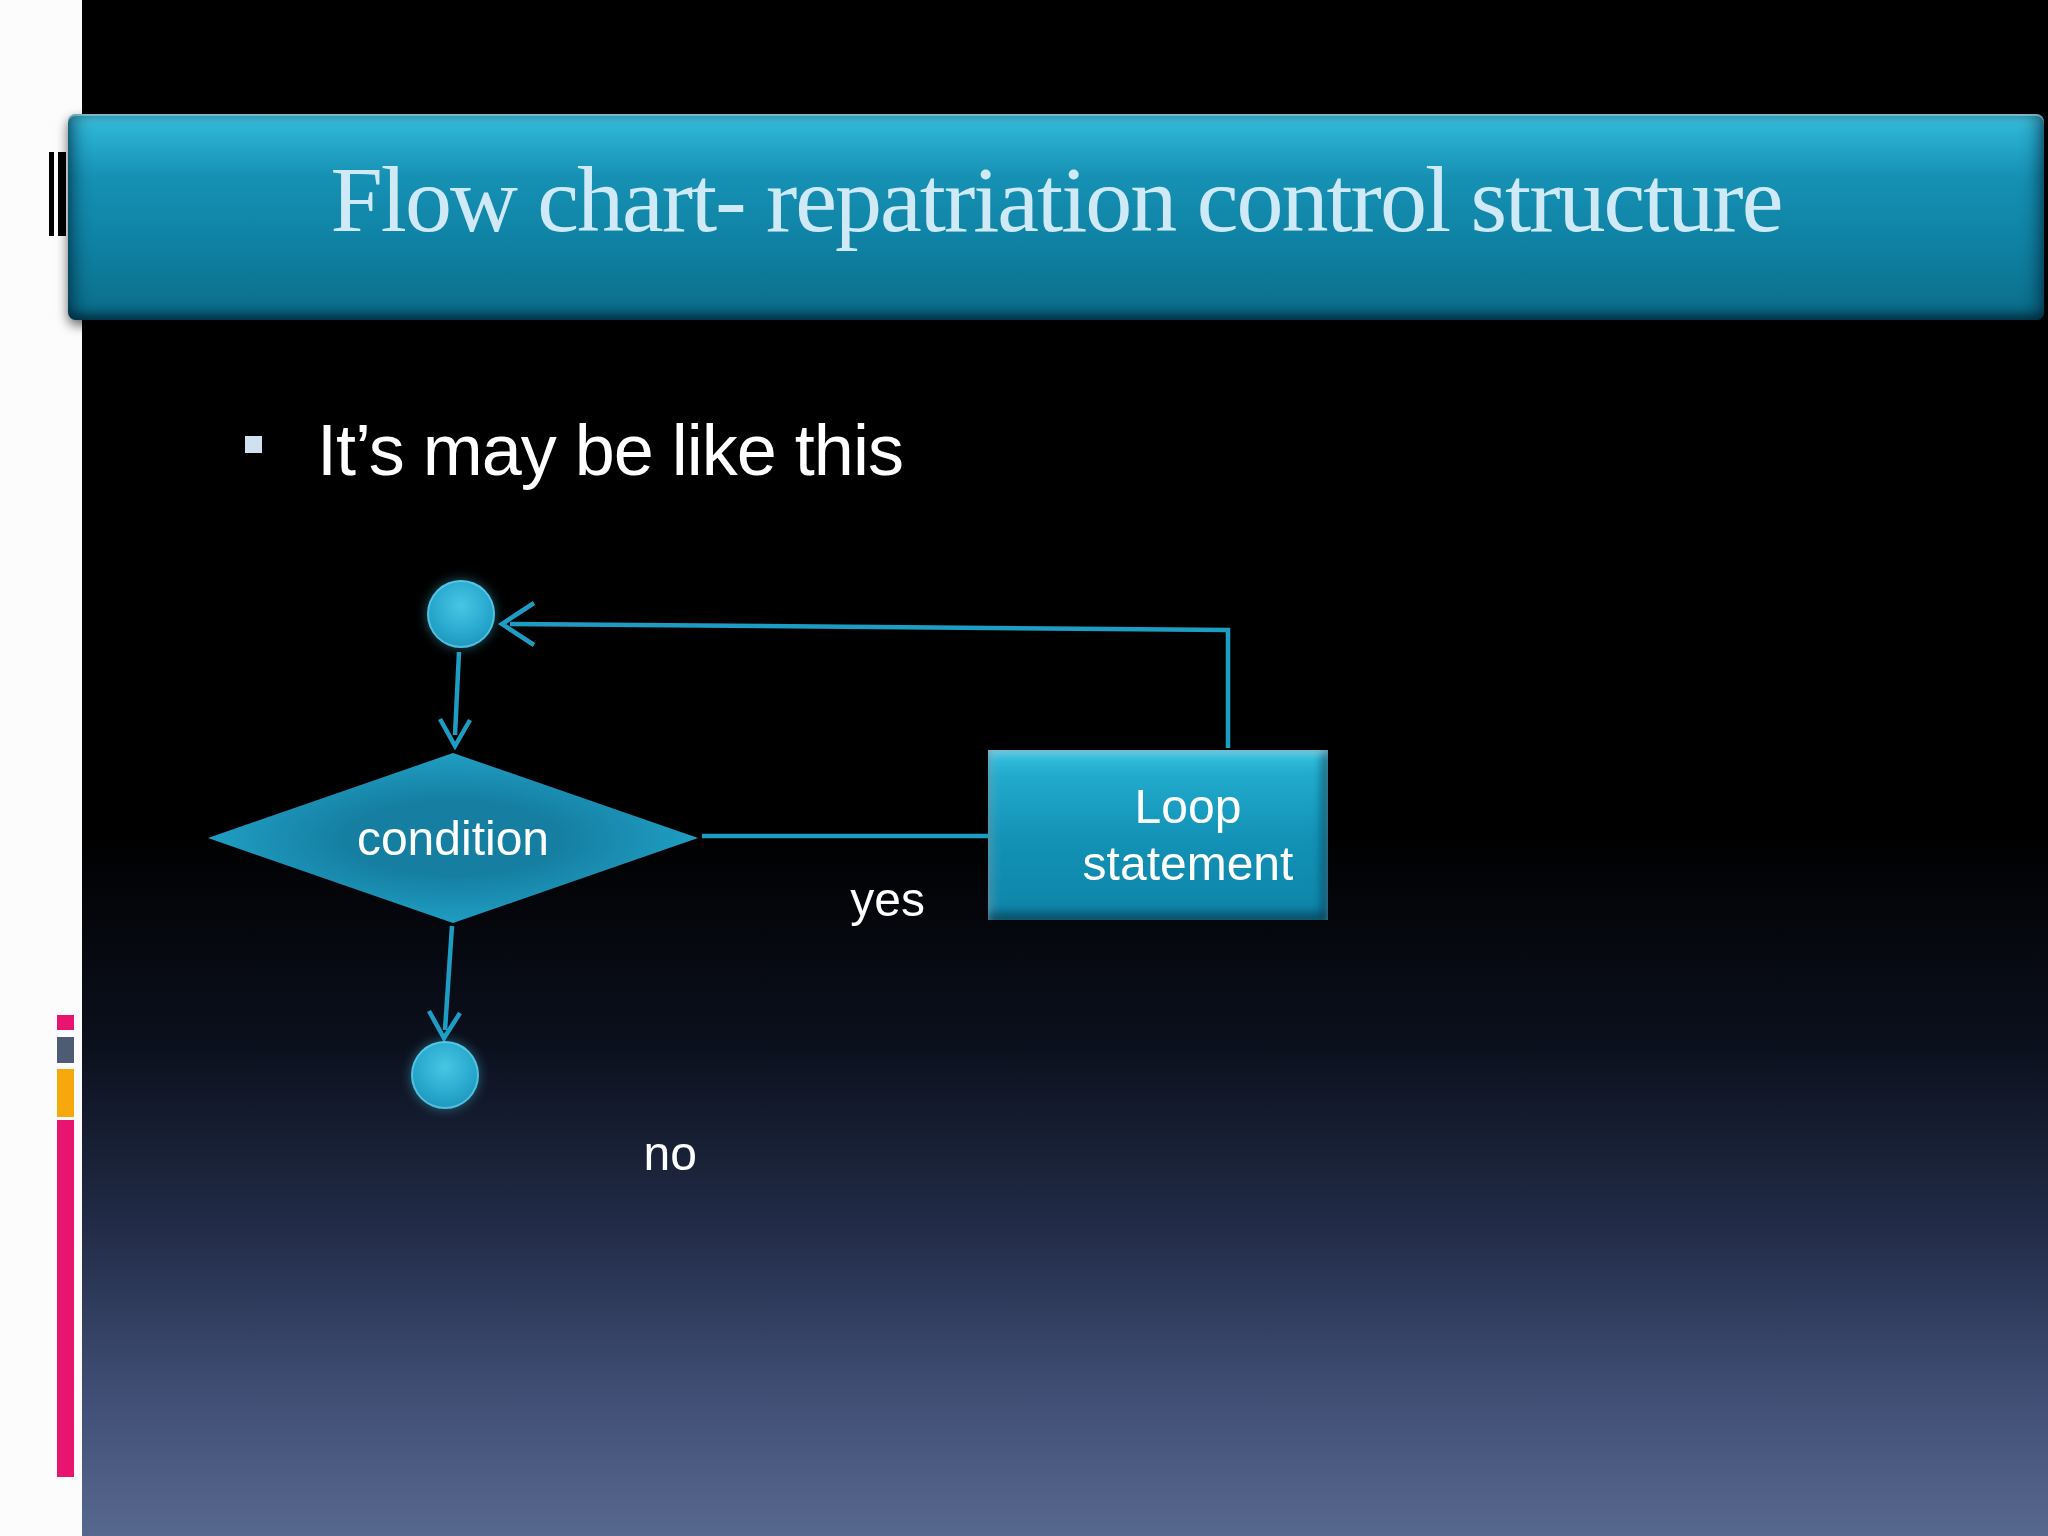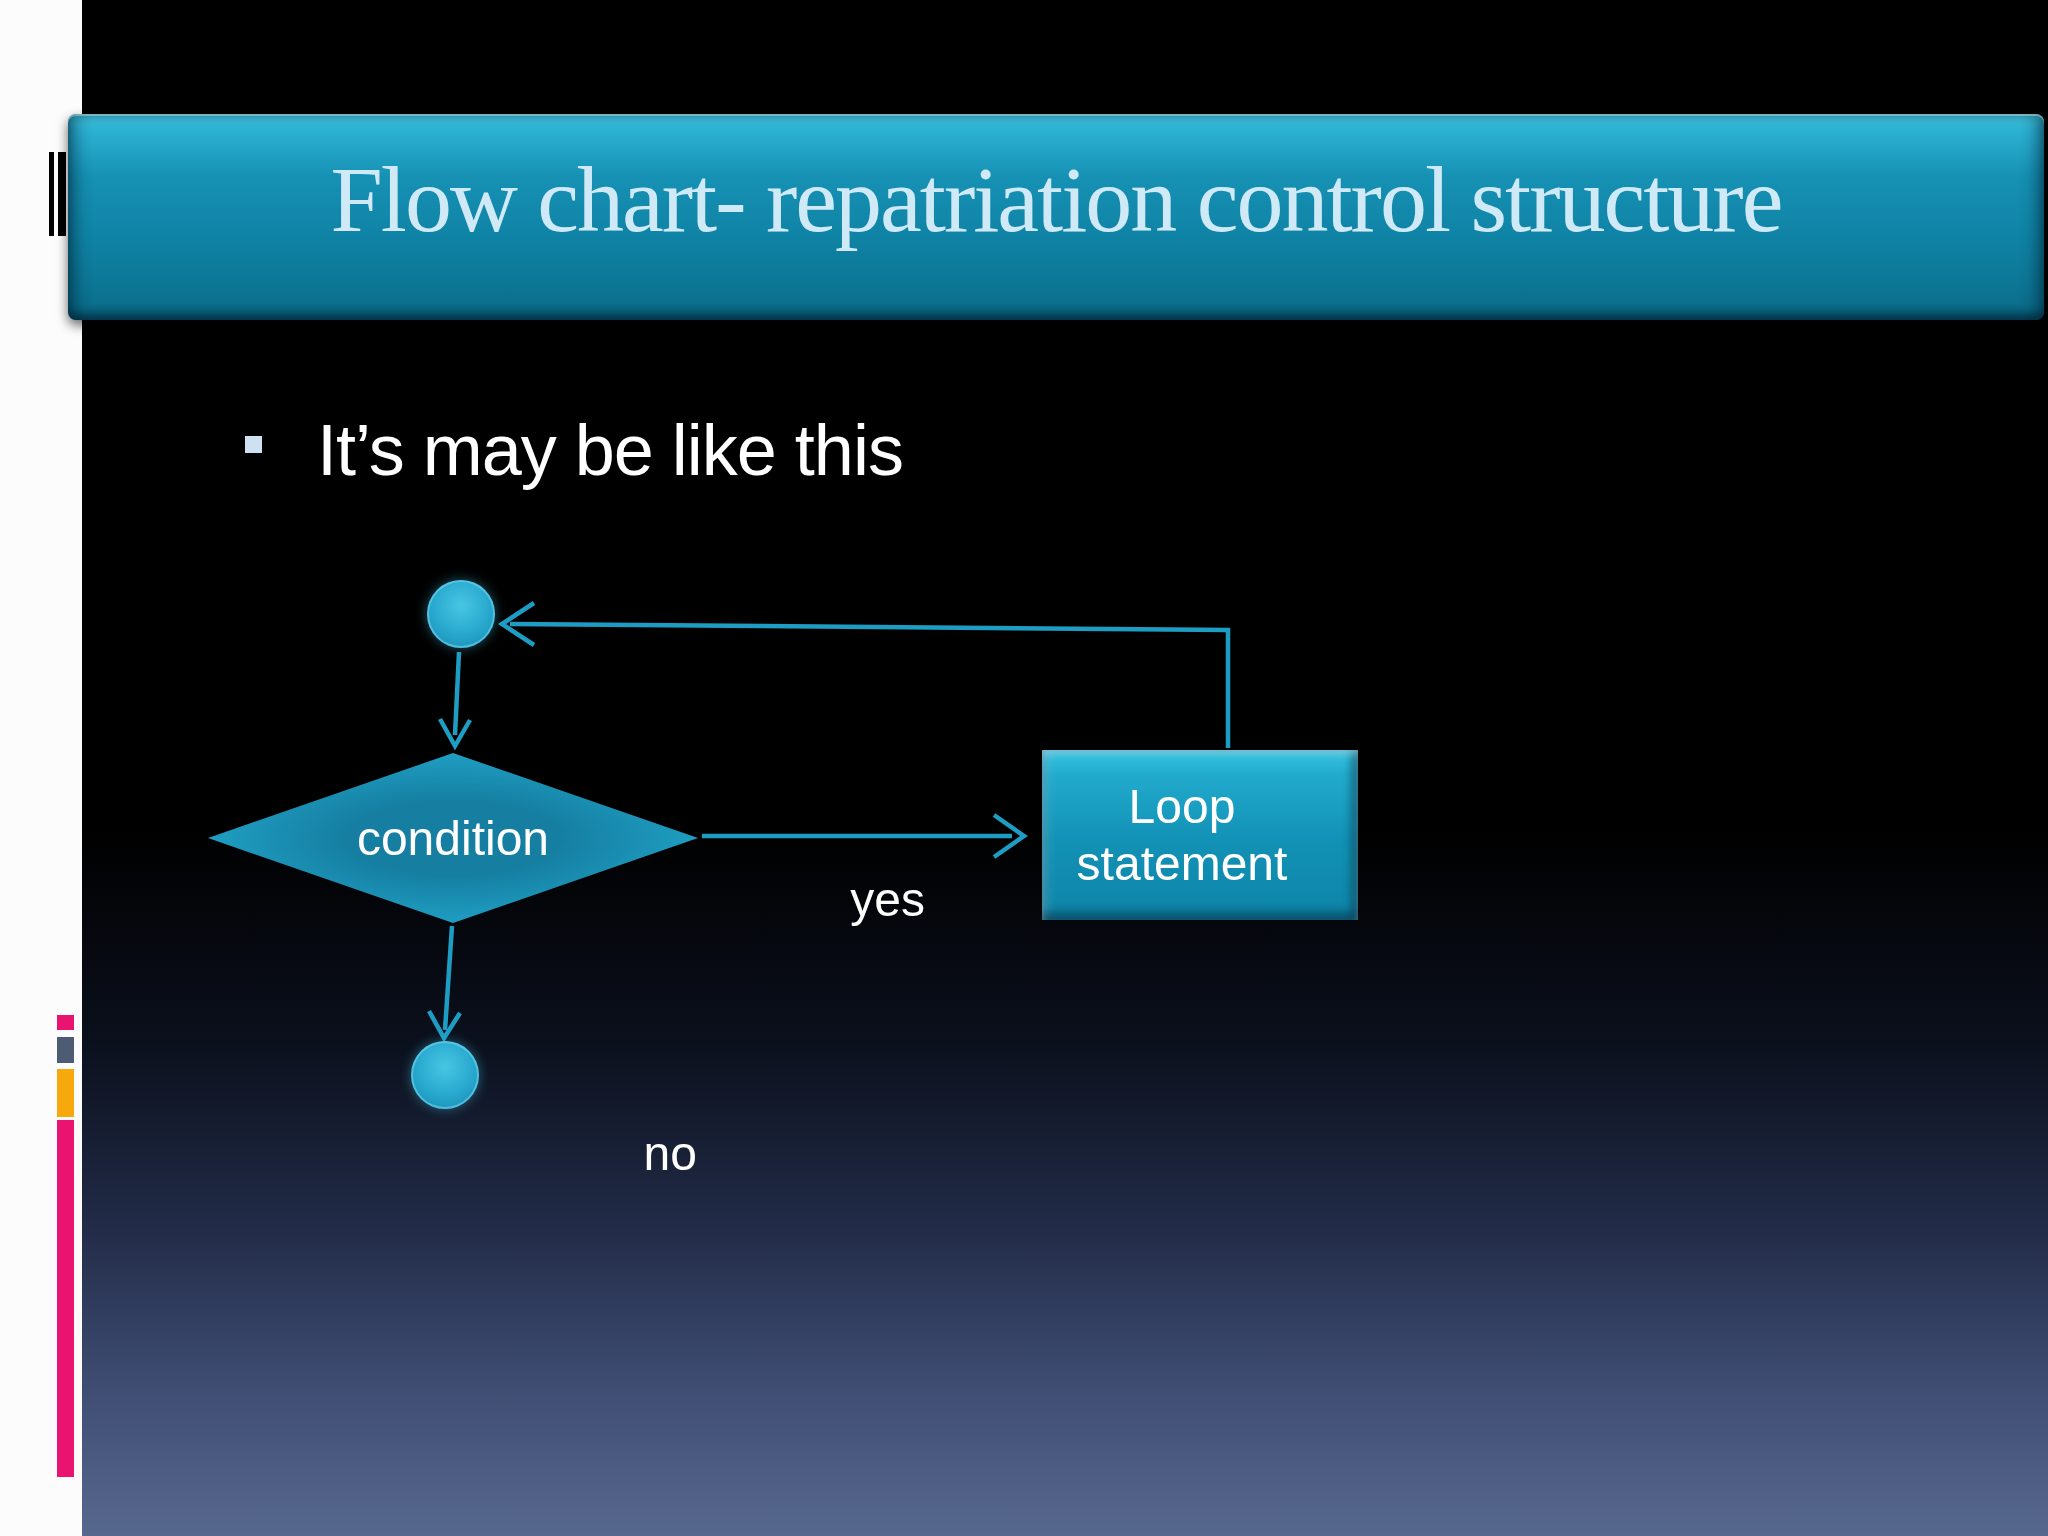--- a/index.html
+++ b/index.html
@@ -48,27 +48,27 @@
   .circle-start{left:427px;top:580px;}
   .circle-end{left:411px;top:1041px;}
   .diamond{
     position:absolute;left:208px;top:753px;width:490px;height:170px;
     clip-path:polygon(50% 0,100% 50%,50% 100%,0 50%);
     background:radial-gradient(ellipse at 50% 50%,#157ea1 30%,#1e9cc0 68%,#45d0ec 98%);
     display:flex;align-items:center;justify-content:center;
   }
   .diamond .lbl{color:#fff;font-size:48px;letter-spacing:0;}
   .loop-box{
-    position:absolute;left:1042px;top:750px;width:316px;height:170px;
+    position:absolute;left:988px;top:750px;width:340px;height:170px;
     background:linear-gradient(180deg,#35c4e4 0%,#21aacc 15%,#1292b6 52%,#0e84a8 100%);
     box-shadow:inset 0 5px 7px rgba(255,255,255,.3),
                inset 0 -8px 10px rgba(0,40,60,.5),
                inset 7px 0 9px rgba(255,255,255,.15),
                inset -7px 0 9px rgba(0,40,60,.4);
-    display:flex;align-items:center;justify-content:flex-start;
+    display:flex;align-items:center;justify-content:flex-end;
   }
   .loop-box .lbl{width:280px;text-align:center;color:#fff;font-size:48px;line-height:57px;}
   .edge-label{position:absolute;color:#fff;font-size:48px;text-align:right;}
   .yes-label{left:795px;top:872px;width:130px;}
   .no-label{left:577px;top:1126px;width:120px;}
   svg.connectors{position:absolute;left:0;top:0;width:2048px;height:1536px;}
   svg.connectors *{stroke:#1d9dc3;stroke-width:4.5;fill:none;}
 </style>
 </head>
 <body>

